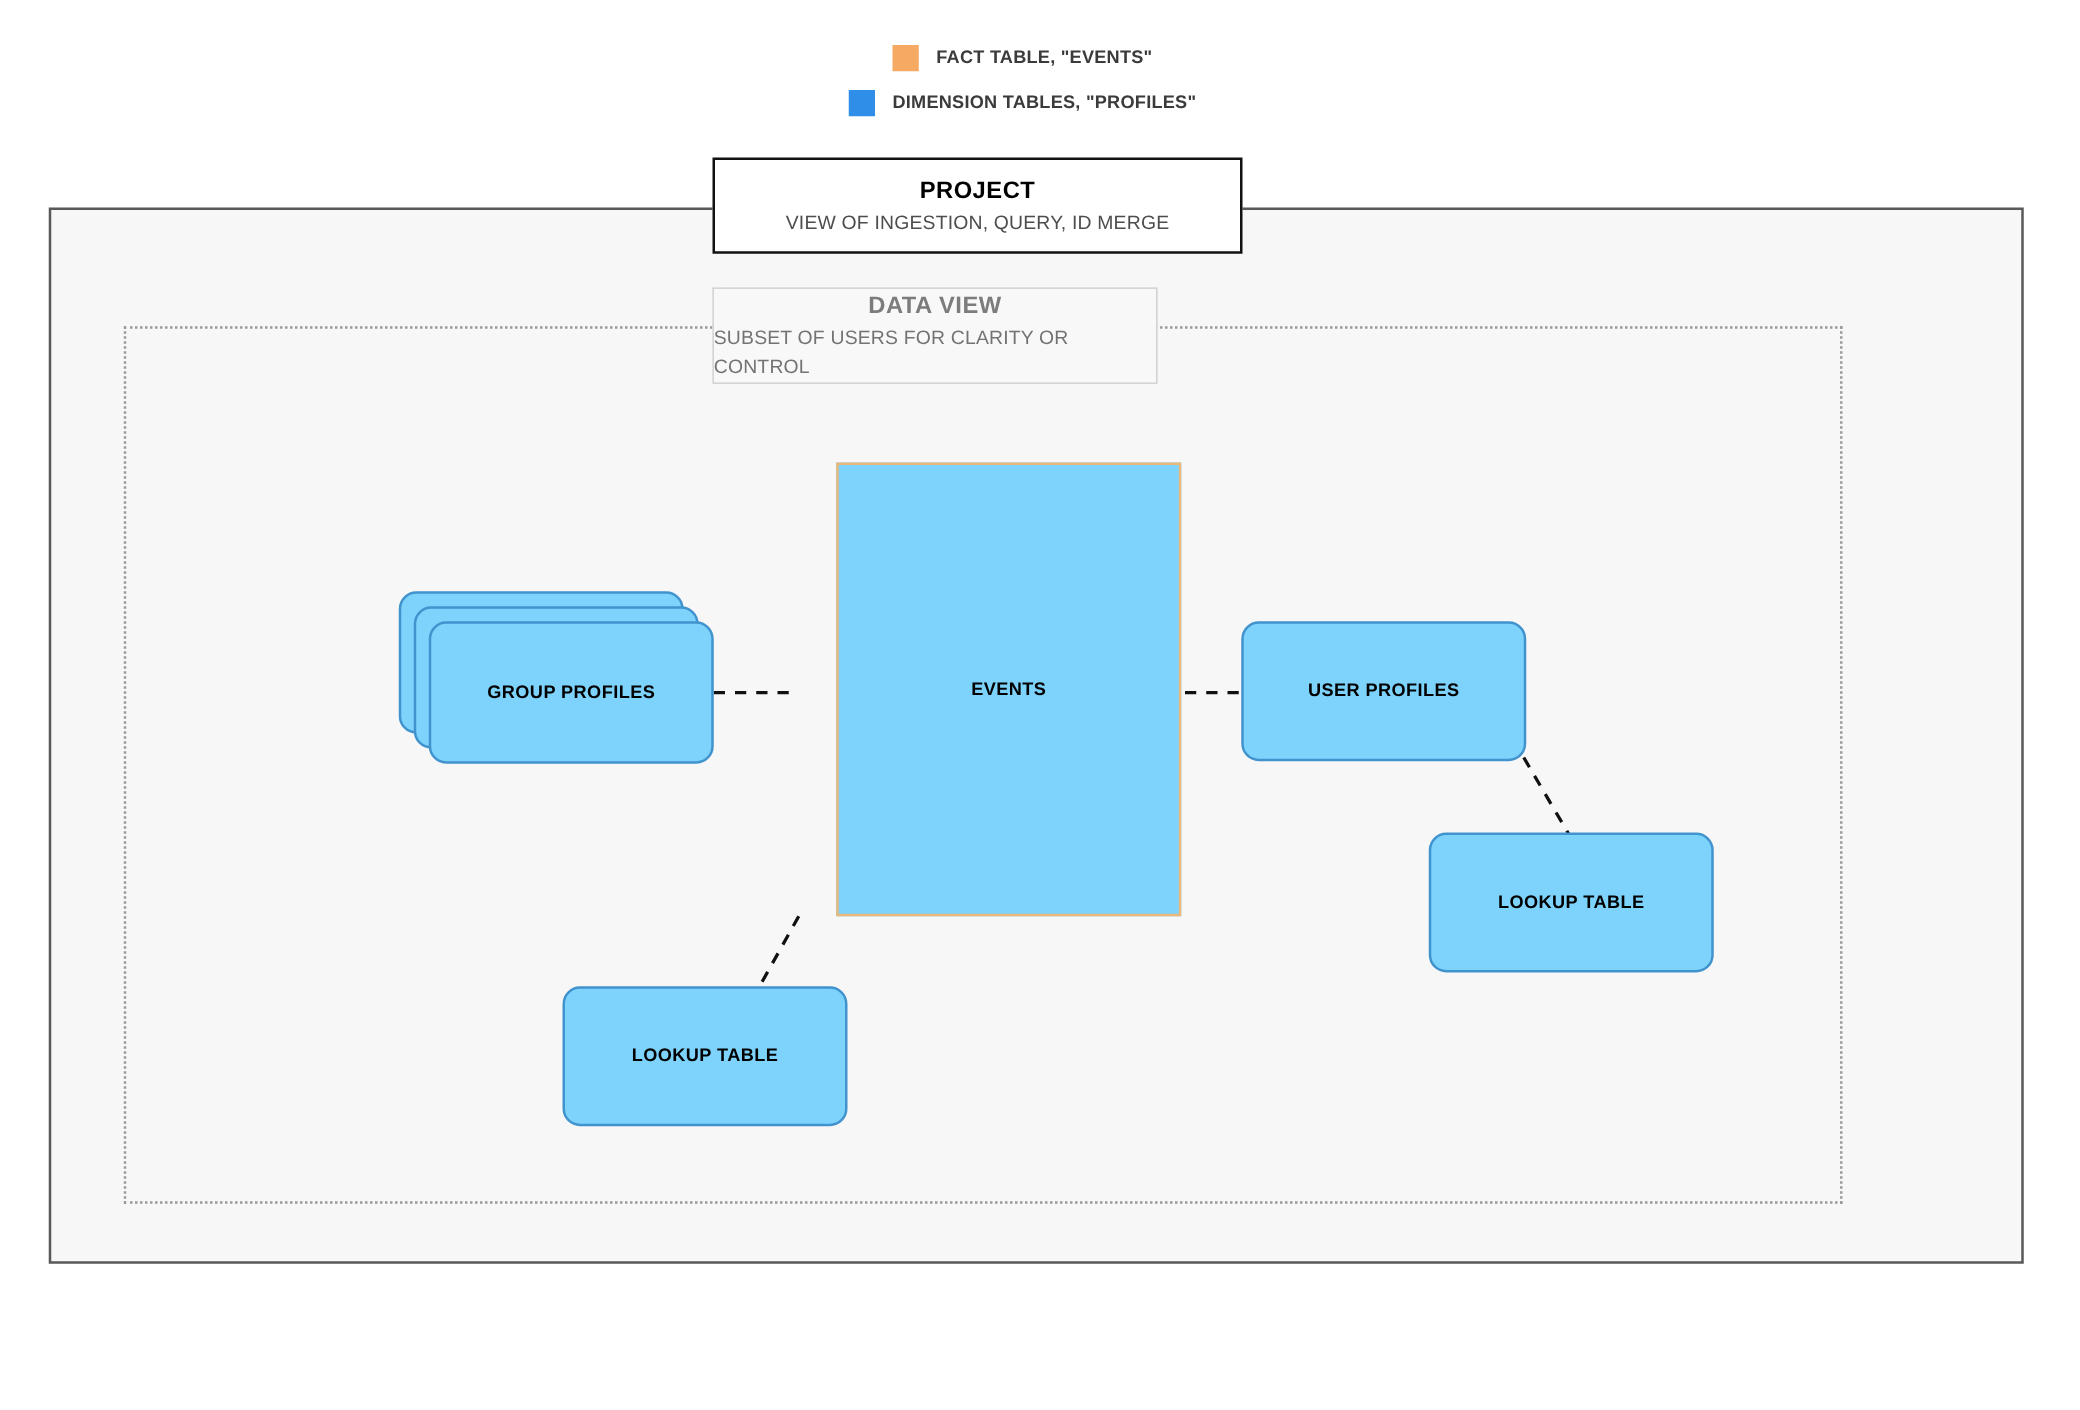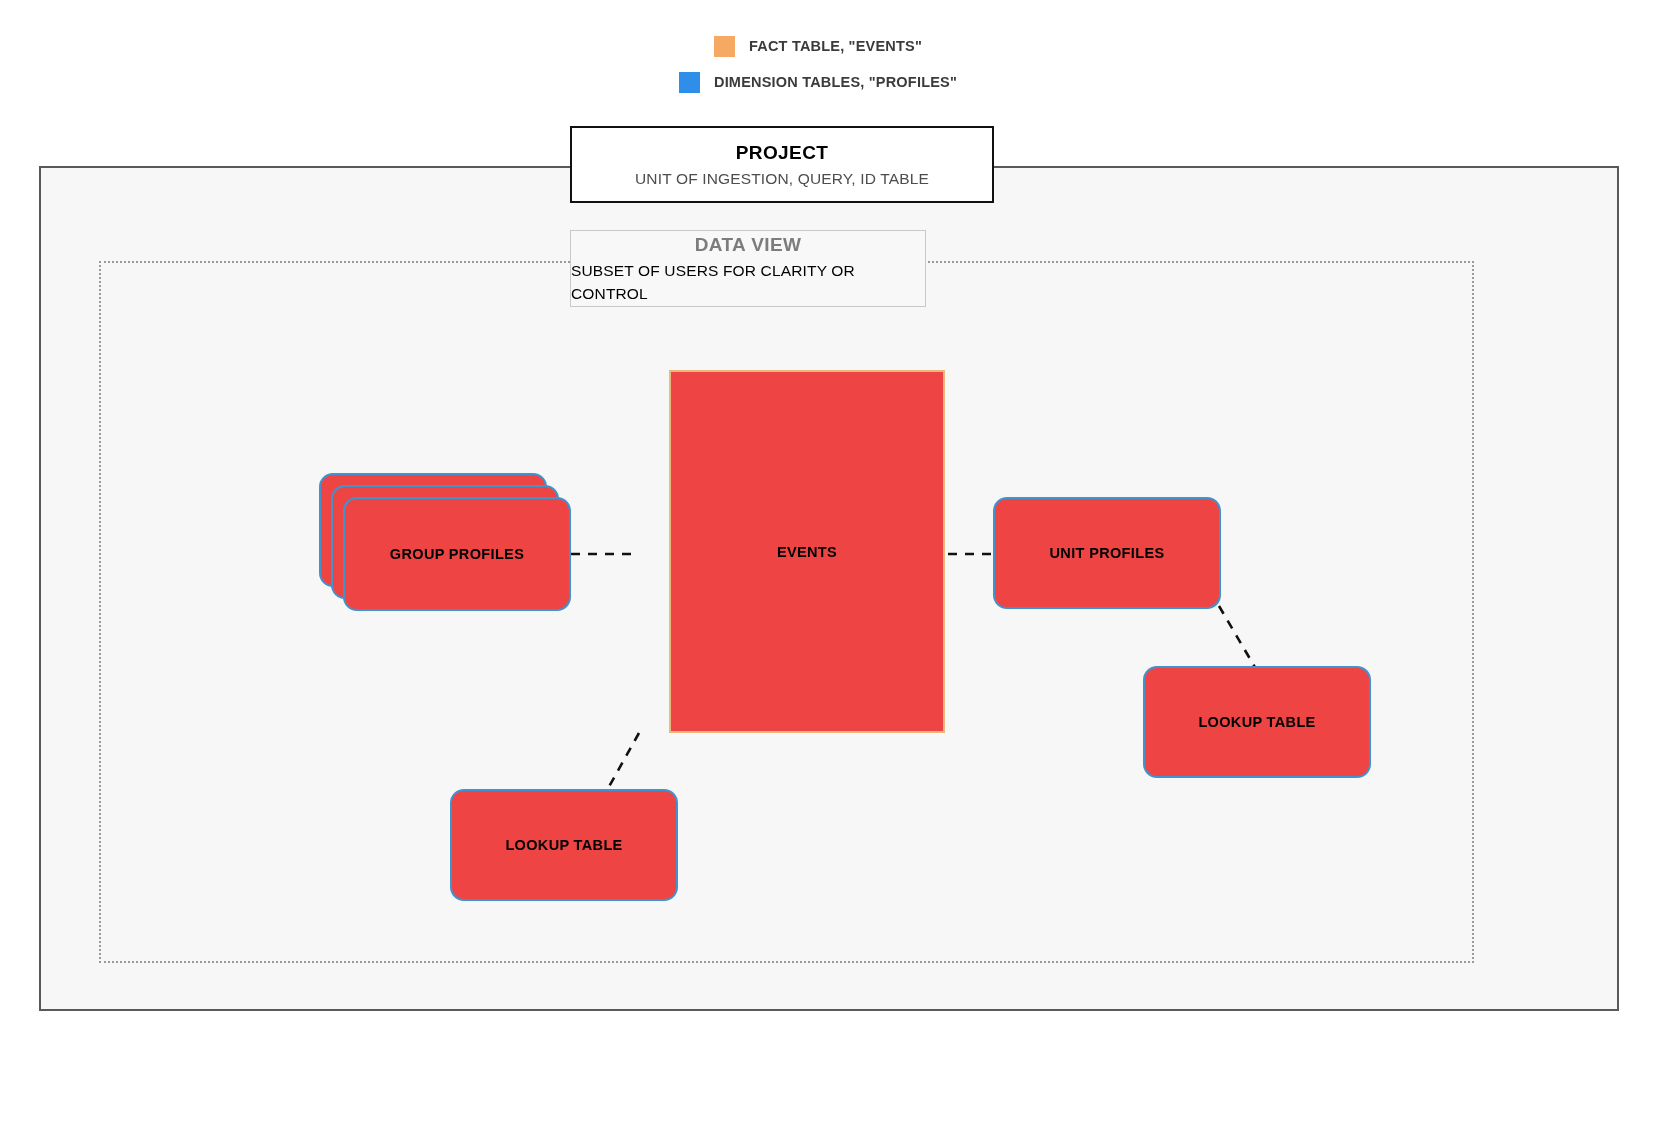--- a/index.html
+++ b/index.html
@@ -111,27 +111,27 @@
 
   .dataview-box {
     left: 570px;
     top: 230px;
     width: 356px;
     height: 77px;
     background: #f8f8f8;
     border: 1px solid #c9c9c9;
   }
   .dataview-box .title { color: #7c7c7c; }
-  .dataview-box .subtitle { color: #000000; }
+  .dataview-box .subtitle { color: #737373; }
 
   
   .node {
     position: absolute;
     box-sizing: border-box;
-    background: #ef4444;
+    background: #7dd3fc;
     display: flex;
     align-items: center;
     justify-content: center;
   }
   .node-label {
     font-size: 14.5px;
     font-weight: bold;
     color: #000000;
     letter-spacing: 0.35px;
     text-align: center;
@@ -236,34 +236,34 @@
     <span class="node-label">EVENTS</span>
   </div>
 
   <div class="node profile-card group-profiles-shadow-1"></div>
   <div class="node profile-card group-profiles-shadow-2"></div>
   <div class="node profile-card group-profiles-box">
     <span class="node-label">GROUP PROFILES</span>
   </div>
 
   <div class="node profile-card user-profiles-box">
-    <span class="node-label">UNIT PROFILES</span>
+    <span class="node-label">USER PROFILES</span>
   </div>
 
   <div class="node profile-card lookup-right-box">
     <span class="node-label">LOOKUP TABLE</span>
   </div>
 
   <div class="node profile-card lookup-left-box">
     <span class="node-label">LOOKUP TABLE</span>
   </div>
 
   <div class="label-box project-box">
     <span class="title">PROJECT</span>
-    <span class="subtitle">UNIT OF INGESTION, QUERY, ID TABLE</span>
+    <span class="subtitle">VIEW OF INGESTION, QUERY, ID MERGE</span>
   </div>
 
   <div class="label-box dataview-box">
     <span class="title">DATA VIEW</span>
     <span class="subtitle">SUBSET OF USERS FOR CLARITY OR CONTROL</span>
   </div>
 
 </div>
 
 </body></html>

